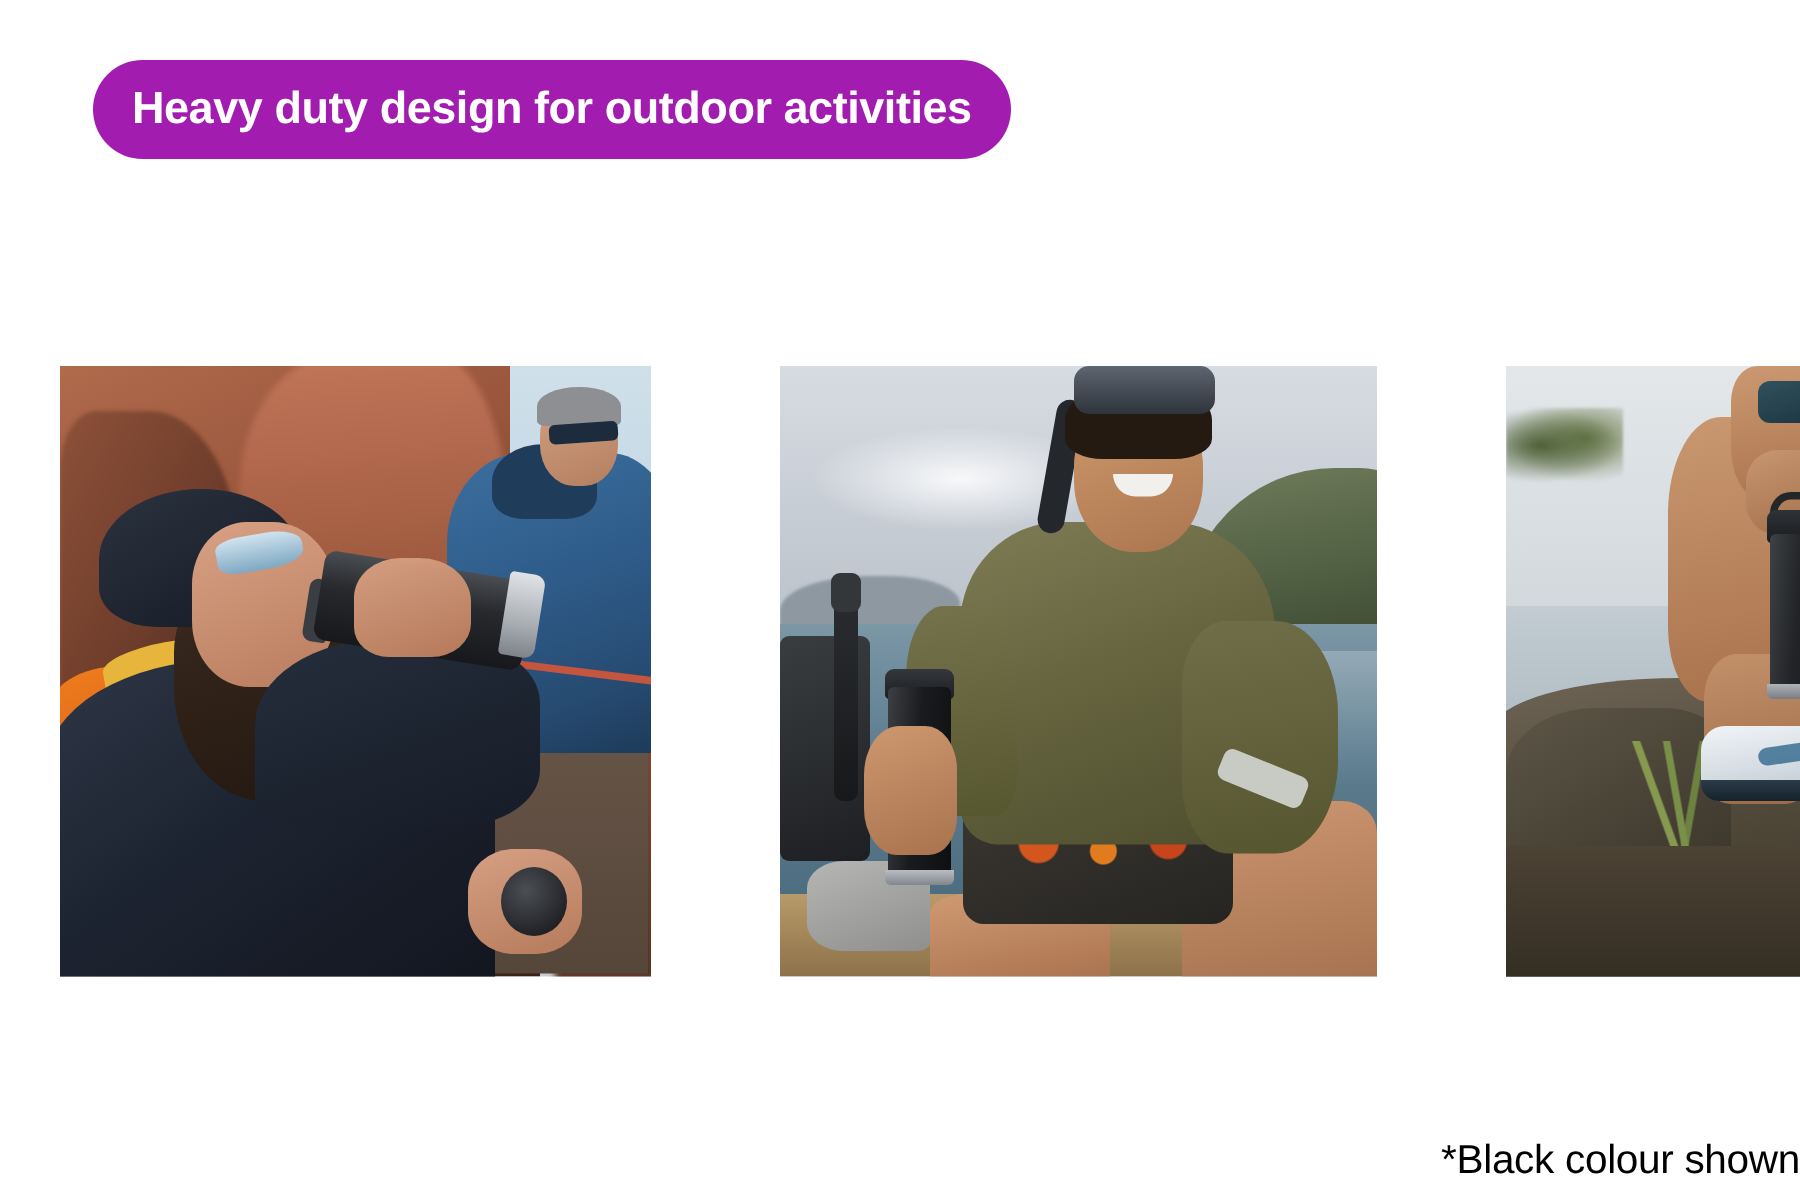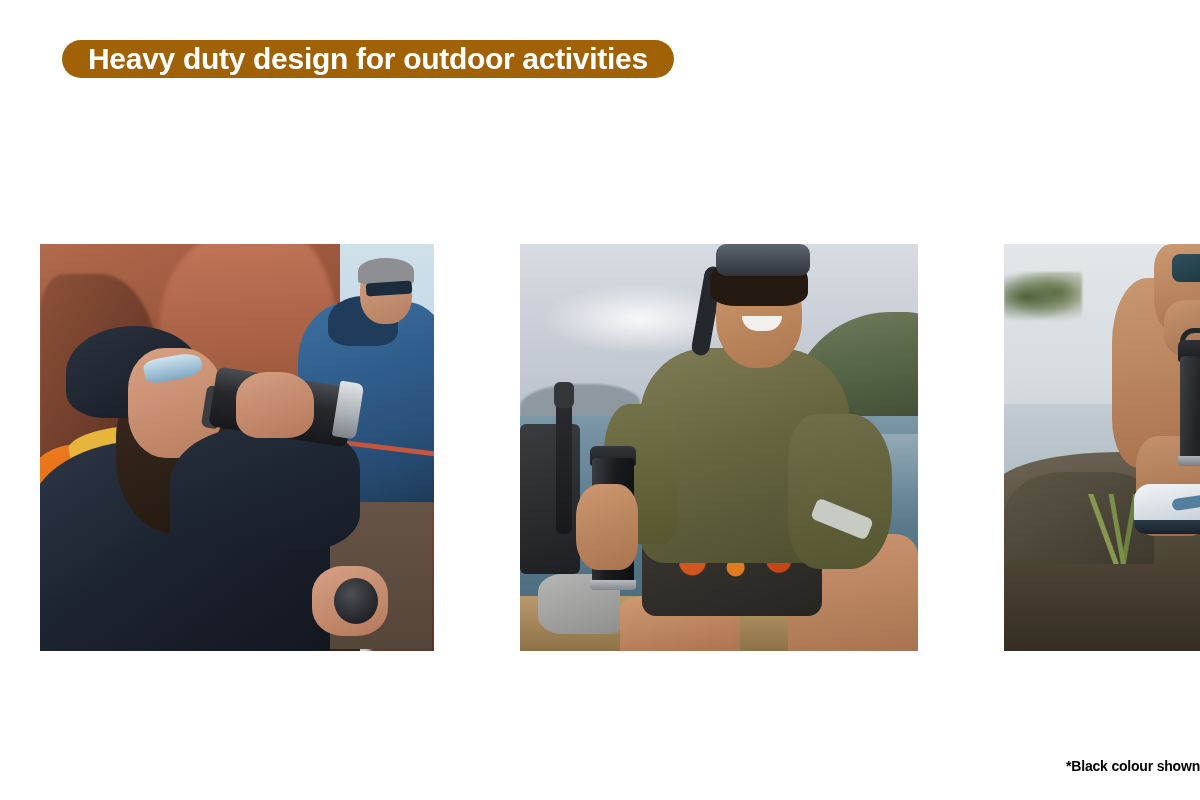--- a/index.html
+++ b/index.html
@@ -6,24 +6,24 @@
   html,body{margin:0;padding:0;}
   body{
     width:1200px;height:800px;
     background:#ffffff;
     font-family:"Liberation Sans","DejaVu Sans",sans-serif;
     overflow:hidden;position:relative;
   }
 
   
   .headline-pill{
-    position:absolute;left:62px;top:40px;height:38px;
+    position:absolute;left:62px;top:40px;height:66px;
     display:flex;align-items:center;
     padding:0 26px;
-    background:#a16207;
+    background:#a21caf;
     border-radius:999px;
     box-sizing:border-box;
   }
   .headline-text{
     color:#ffffff;
     font-size:30px;
     font-weight:bold;
     letter-spacing:-0.3px;
     white-space:nowrap;
     line-height:1;
@@ -403,21 +403,21 @@
     border-radius:0 0 12px 12px;
   }
   .p3 .shoeUpSwoosh{
     left:168px;top:252px;width:46px;height:12px;
     background:#3c6e93;border-radius:8px;transform:rotate(-8deg);opacity:.85;
   }
 
   
   .footnote{
     position:absolute;right:0px;top:758px;
-    font-size:14px;font-weight:bold;color:#000000;
+    font-size:27px;font-weight:normal;color:#000000;
     letter-spacing:-0.2px;white-space:nowrap;
   }
 </style>
 </head>
 <body>
 
 <div class="headline-pill">
   <span class="headline-text">Heavy duty design for outdoor activities</span>
 </div>
 

